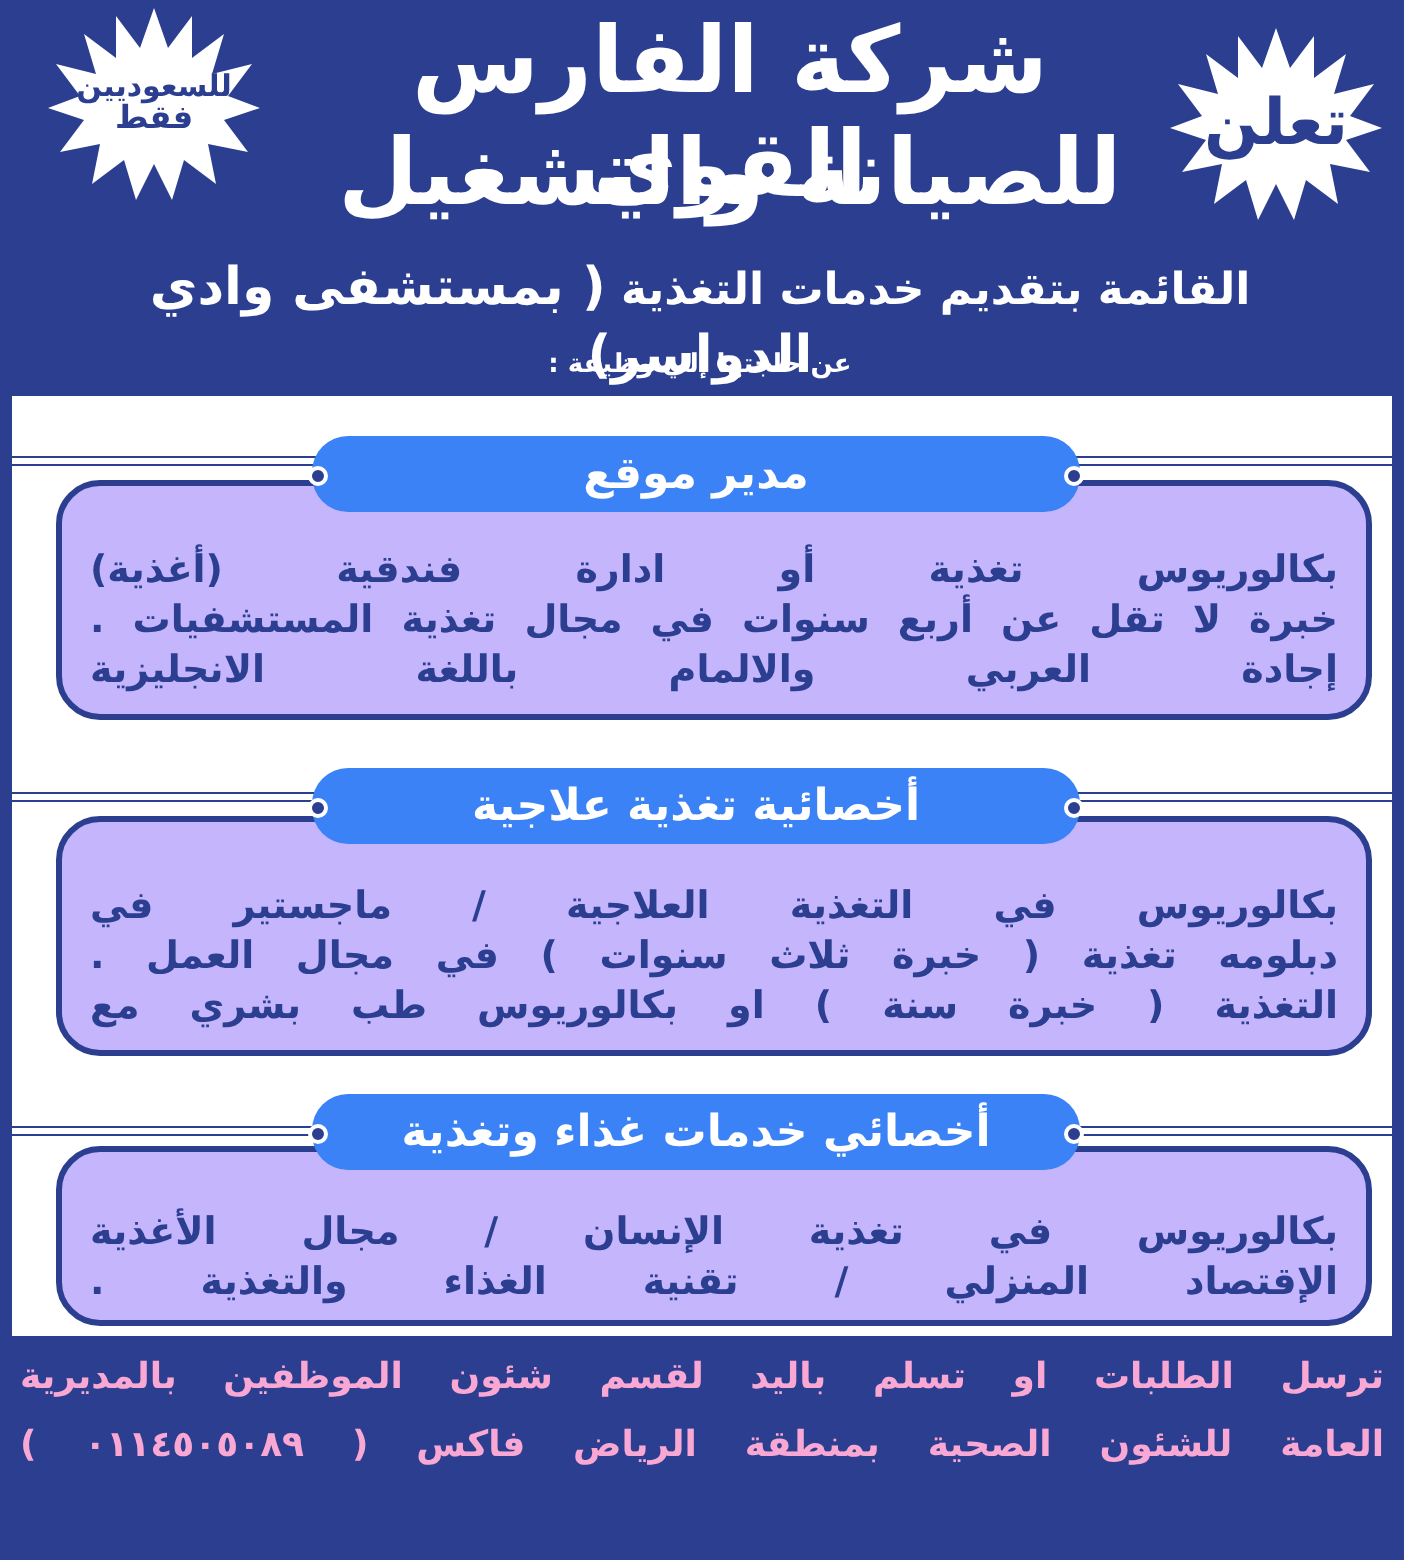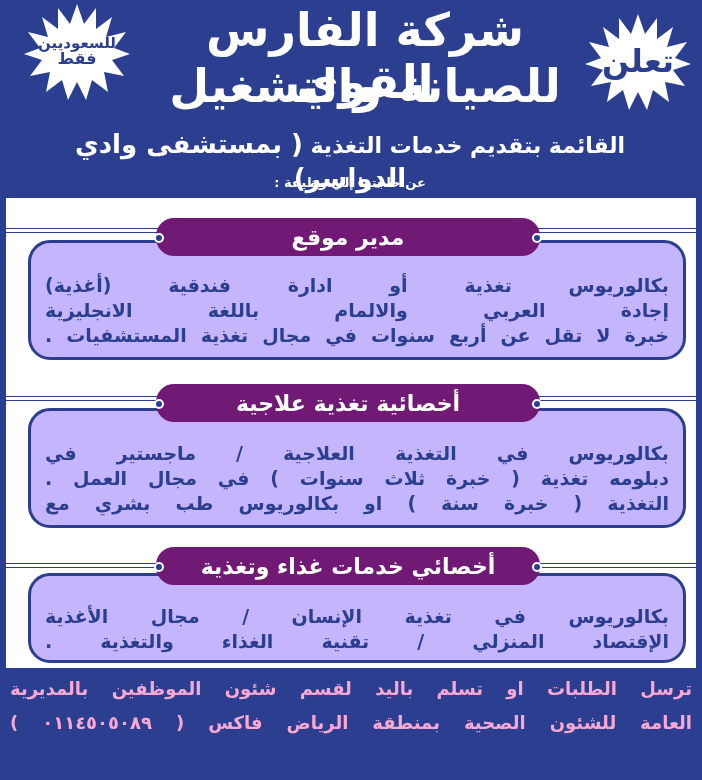--- a/index.html
+++ b/index.html
@@ -14,21 +14,21 @@
   .title2 { position:absolute; left:140px; width:450px; top:60px; font-size:46px; font-weight:bold; line-height:52px; }
   .subtitle { position:absolute; left:20px; width:660px; top:128px; font-size:22px; font-weight:bold; line-height:32px; }
   .subtitle .big { font-size:26px; }
   .intro { position:absolute; left:100px; width:500px; top:172px; font-size:13px; font-weight:bold; letter-spacing:9px; line-height:22px; }
 
   .panel { position:absolute; left:6px; top:198px; width:690px; height:470px; background:#fff; }
   .section { position:absolute; left:0; width:690px; }
   .hline { position:absolute; left:0; right:0; height:3px; border-top:1px solid #2b3e90; border-bottom:1px solid #2b3e90; }
   .box { position:absolute; left:22px; right:10px; border:3px solid #2b3e90; border-radius:22px; background:#c4b5fd; direction:rtl; color:#2b3e90; font-weight:bold; font-size:19px; line-height:25px; text-align:justify; }
   .box .line { display:block; padding:0 14px; text-align-last:justify; }
-  .tab { position:absolute; left:150px; width:384px; height:38px; background:#701a75; border-radius:18px; color:#fff; font-size:22px; font-weight:bold; display:flex; align-items:center; justify-content:center; direction:rtl; }
+  .tab { position:absolute; left:150px; width:384px; height:38px; background:#3b82f6; border-radius:18px; color:#fff; font-size:22px; font-weight:bold; display:flex; align-items:center; justify-content:center; direction:rtl; }
   .tab .dot { position:absolute; top:15px; width:6px; height:6px; border-radius:50%; border:2px solid #fff; background:#2b3e90; }
   .tab .dot.l { left:-2px; }
   .tab .dot.r { right:-2px; }
 
   .footer { position:absolute; left:10px; width:682px; top:672px; color:#f9a8d4; font-weight:bold; font-size:18px; line-height:34px; direction:rtl; text-align:justify; }
   .footer .line { display:block; text-align-last:justify; height:34px; }
 </style>
 </head>
 <body>
 
@@ -61,22 +61,22 @@
   <div class="intro">عن حاجتها إلي وظيفة :</div>
 </div>
 
 <div class="panel">
 
   <div class="section" style="top:0; height:170px;">
     <div class="hline" style="top:30px;"></div>
     <div class="box" style="top:42px; height:114px;">
       <div style="padding-top:30px;">
         <span class="line">بكالوريوس تغذية أو ادارة فندقية (أغذية)</span>
+        <span class="line">خبرة لا تقل عن أربع سنوات في مجال تغذية المستشفيات .</span>
         <span class="line">إجادة العربي والالمام باللغة الانجليزية</span>
-        <span class="line">خبرة لا تقل عن أربع سنوات في مجال تغذية المستشفيات .</span>
       </div>
     </div>
     <div class="tab" style="top:20px;">
       <span class="dot l"></span>
       <span>مدير موقع</span>
       <span class="dot r"></span>
     </div>
   </div>
 
   <div class="section" style="top:170px; height:165px;">

